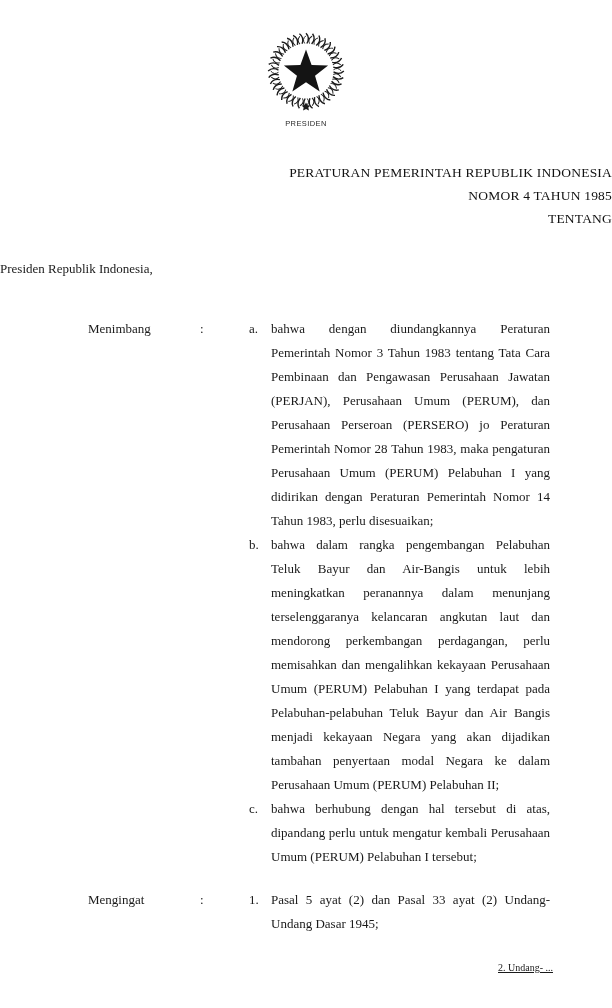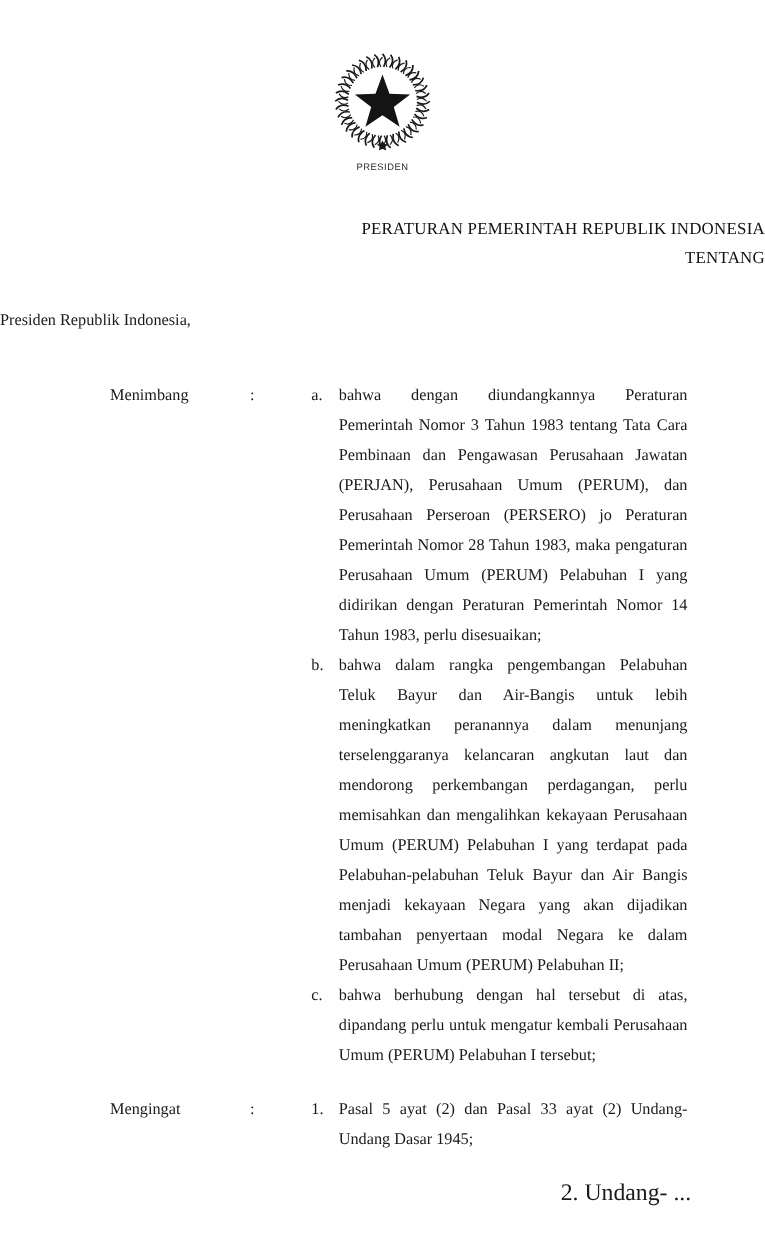--- a/index.html
+++ b/index.html
@@ -11,21 +11,21 @@
     position: relative;
     width: 612px;
     height: 1008px;
     background: #ffffff;
     color: #1a1a1a;
     font-family: "Liberation Serif", serif;
     overflow: hidden;
     box-sizing: border-box;
   }
   .header {
-    padding-top: 38px;
+    padding-top: 28px;
     text-align: center;
   }
   .emblem {
     width: 86px;
     height: 86px;
     margin: 0 auto;
   }
   .emblem svg { display: block; }
   .inst {
     margin-top: 5px;
@@ -65,22 +65,23 @@
   .clause-items { flex: 1; }
   .clause-item  { display: flex; align-items: flex-start; }
   .clause-item .marker { width: 22px; flex: 0 0 22px; }
   .clause-item .itext  {
     flex: 1;
     text-align: justify;
   }
   .catchword {
     margin: 20px 59px 0 0;
     text-align: right;
-    font-size: 19px;
+    font-size: 10px;
     line-height: 24px;
+    text-decoration: underline;
   }
 </style>
 </head>
 <body>
 
 <div class="page">
 
   <div class="header">
     <div class="emblem">
       <svg viewBox="0 0 100 100" width="86" height="86" aria-hidden="true">
@@ -130,20 +131,21 @@
         <path d="M50 86.5 l1.8 3.2 3.4 0.3 -2.5 2.4 0.7 3.4 -3.4 -1.7 -3.4 1.7 0.7 -3.4 -2.5 -2.4 3.4 -0.3 Z" fill="#1a1a1a"></path>
       </svg>
     </div>
     <div class="inst">
       <div>PRESIDEN</div>
     </div>
   </div>
 
   <div class="title-block">
     <div>PERATURAN PEMERINTAH REPUBLIK INDONESIA</div>
+    <div>NOMOR 4 TAHUN 1985</div>
     <div>TENTANG</div>
   </div>
 
   <p class="preamble">Presiden Republik Indonesia,</p>
 
   <section class="clause clause-menimbang">
     <div class="clause-label">Menimbang</div>
     <div class="clause-sep">:</div>
     <div class="clause-items">
       <div class="clause-item">

